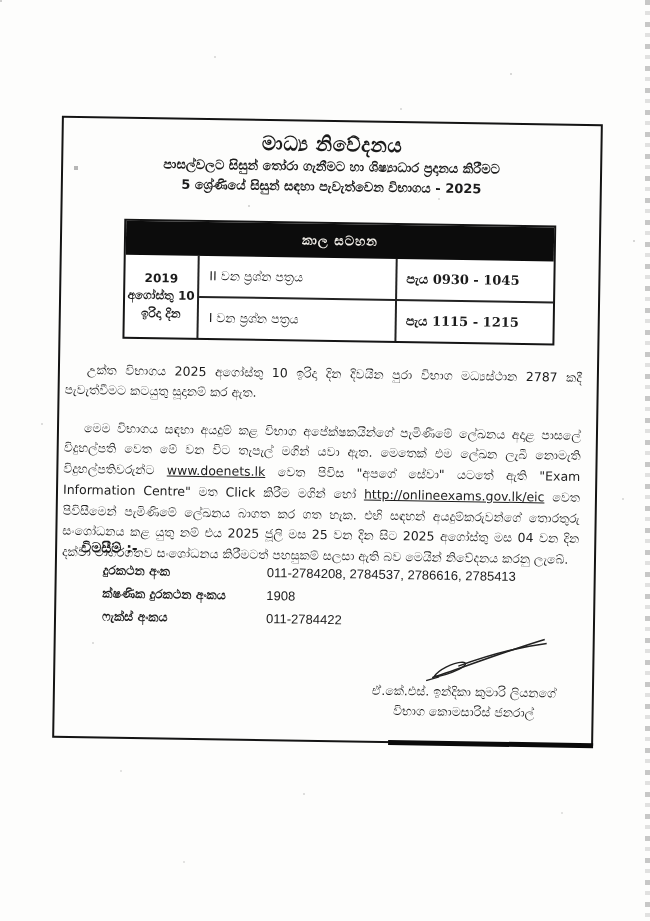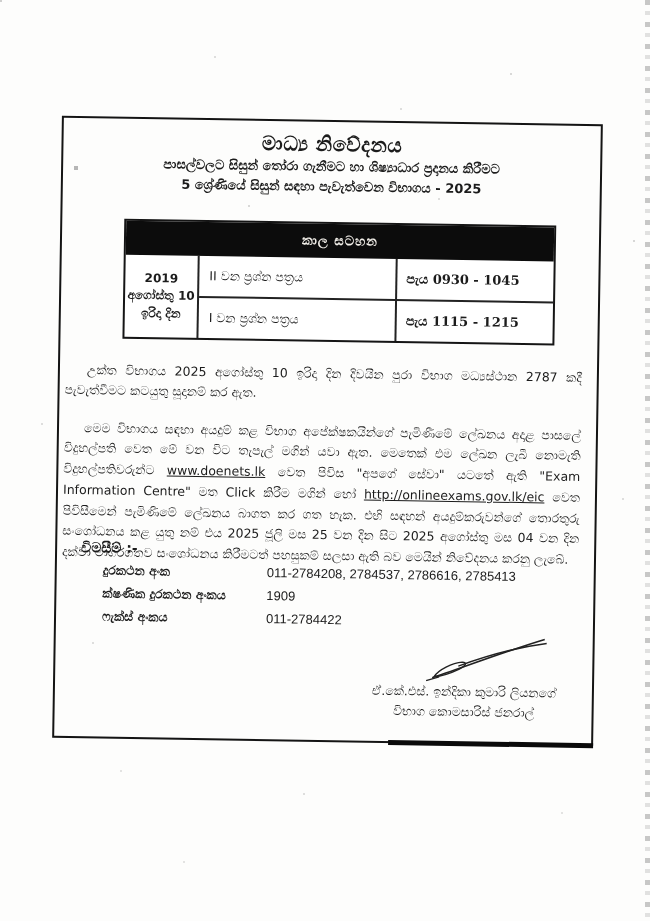--- a/index.html
+++ b/index.html
@@ -94,21 +94,21 @@
 
   <div class="inq-heading">විමසීම් :-</div>
 
   <div class="inq-rows">
     <div class="inq-row">
       <span class="inq-label">දුරකථන අංක</span>
       <span class="inq-value">011-2784208, 2784537, 2786616, 2785413</span>
     </div>
     <div class="inq-row">
       <span class="inq-label">ක්ෂණික දුරකථන අංකය</span>
-      <span class="inq-value">1909</span>
+      <span class="inq-value">1908</span>
     </div>
     <div class="inq-row">
       <span class="inq-label">ෆැක්ස් අංකය</span>
       <span class="inq-value">011-2784422</span>
     </div>
   </div>
 
   <div class="sig-block">
     <svg class="sig-svg" width="128" height="48" viewBox="0 0 128 48" fill="none">
       <path d="M10,44 C34,36 78,18 122,4" stroke="#222" stroke-width="1.6" fill="none"></path>

